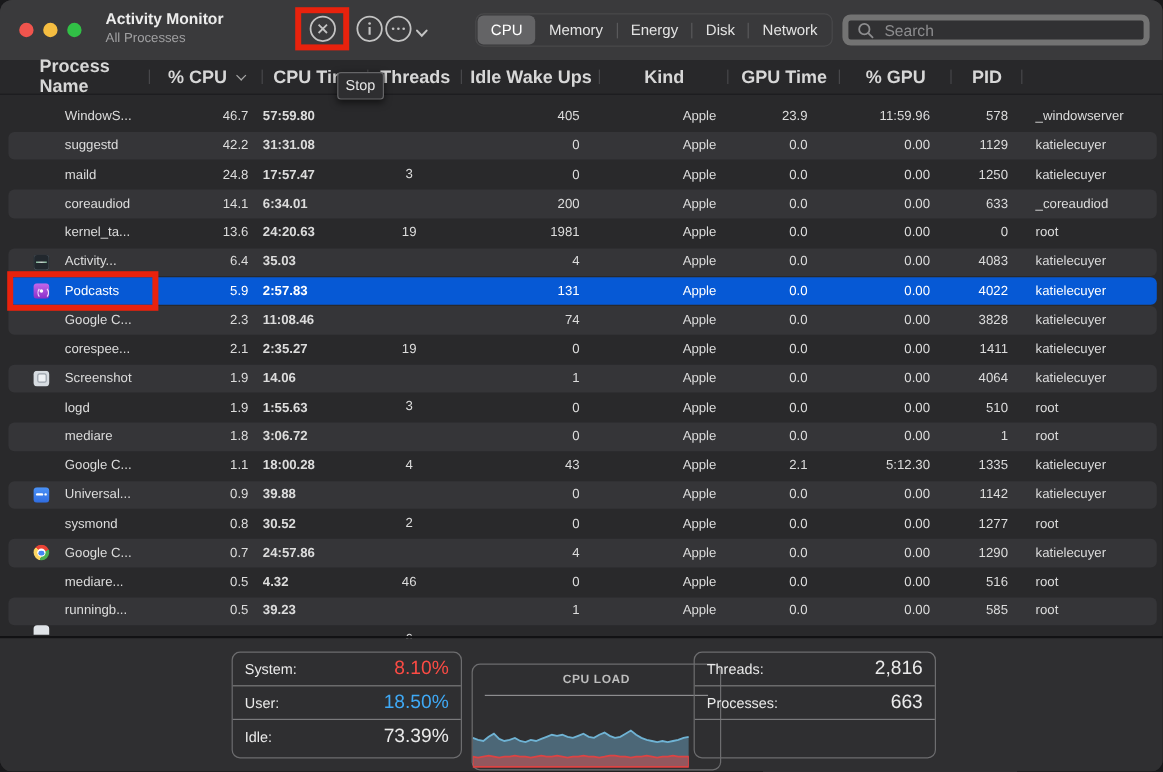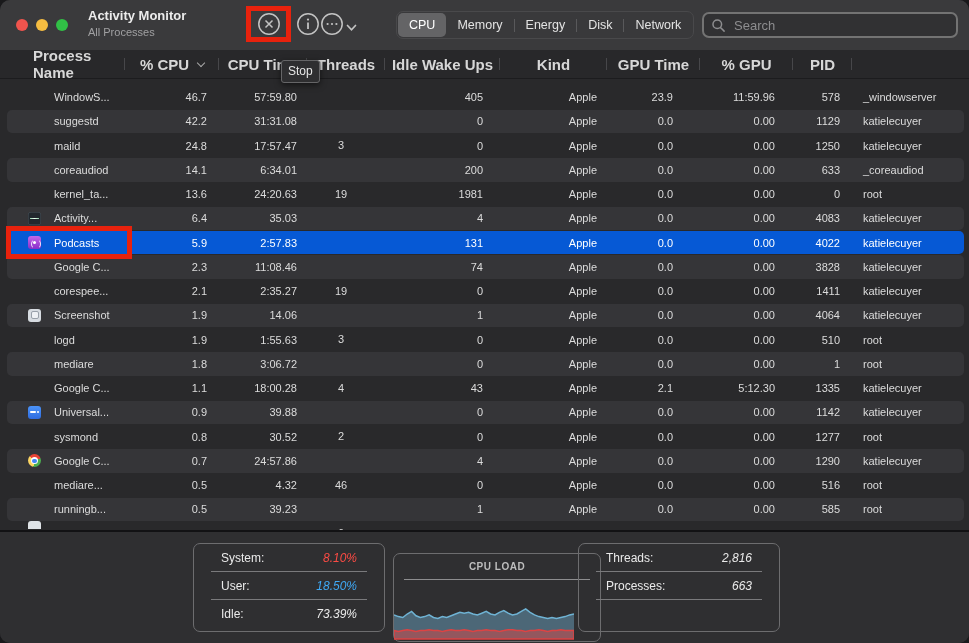--- a/index.html
+++ b/index.html
@@ -15,21 +15,21 @@
   .title-wrap{position:absolute;left:88px;top:8px;}
   .wtitle{font-size:13px;font-weight:700;color:#ececec;}
   .wsub{font-size:11px;color:#a0a0a2;margin-top:3px;}
   .tb-btn{position:absolute;top:12px;width:24px;height:24px;background:none;border:none;padding:0;}
   .tb-btn svg{display:block;}
   .chev-btn{position:absolute;left:345px;top:20px;width:12px;height:9px;background:none;border:none;padding:0;}
   .segmented{position:absolute;left:396px;top:11px;height:28px;display:flex;align-items:center;background:#39393b;border:1px solid #49494b;border-radius:7px;padding:0 1px;box-sizing:border-box;}
   .seg{font-size:12.5px;color:#e3e3e3;padding:0 11px;height:24px;line-height:24px;border-radius:5px;background:transparent;border:none;font-family:"Liberation Sans",sans-serif;}
   .seg.selected{background:#646466;color:#ffffff;}
   .seg-sep{width:1px;height:13px;background:#59595b;}
-  .search{position:absolute;left:702px;top:12px;width:256px;height:26px;background:#313133;border:2px solid #737373;border-radius:7px;display:flex;align-items:center;padding:0 7px;box-sizing:border-box;}
+  .search{position:absolute;left:702px;top:12px;width:256px;height:26px;background:#313133;border:5px solid #737373;border-radius:7px;display:flex;align-items:center;padding:0 7px;box-sizing:border-box;}
   .search input{flex:1;background:transparent;border:none;outline:none;color:#dddddd;font-size:13px;margin-left:6px;font-family:"Liberation Sans",sans-serif;}
   .search input::placeholder{color:#8d8d8f;}
 
   
   .thead{position:absolute;top:50px;left:0;right:0;height:28px;background:#28282a;display:flex;border-bottom:1px solid #1c1c1e;z-index:5;}
   .hcell{box-sizing:border-box;font-size:15px;font-weight:700;color:#d7d7d7;display:flex;align-items:center;justify-content:center;position:relative;}
   .hcell::after{content:'';position:absolute;right:0;top:8px;bottom:8px;width:1px;background:#47474a;}
   .hcell.c-name{justify-content:flex-start;padding-left:33px;}
   .chev{width:5px;height:5px;border-right:1.5px solid #a8a8a8;border-bottom:1.5px solid #a8a8a8;transform:rotate(45deg);display:inline-block;margin-left:9px;margin-top:-3px;}
 
@@ -40,21 +40,21 @@
 
   
   .tbody{position:absolute;top:78px;left:0;right:0;height:452px;padding-top:7px;box-sizing:border-box;}
   .row{display:flex;height:24.25px;align-items:center;position:relative;z-index:0;}
   .row.striped::before{content:'';position:absolute;left:7px;right:5px;top:0.5px;bottom:0.5px;background:#353538;border-radius:5px;z-index:-1;}
   .row.selected::before{content:'';position:absolute;left:7px;right:5px;top:0.5px;bottom:0.5px;background:#0659d5;border-radius:5px;z-index:-1;}
   .cell{box-sizing:border-box;font-size:11px;color:#dcdcdc;white-space:nowrap;overflow:hidden;}
   .row.selected .cell{color:#ffffff;}
   .cell.c-name{display:flex;align-items:center;padding-left:28px;}
   .cell.c-cpu{text-align:right;padding-right:12px;}
-  .cell.c-time{text-align:right;padding-right:10px;}
+  .cell.c-time{text-align:left;padding-right:10px;font-weight:bold;}
   .cell.c-threads{text-align:center;padding-right:10px;margin-top:48px;}
   .cell.c-idle{text-align:right;padding-right:17px;}
   .cell.c-kind{text-align:right;padding-right:10px;}
   .cell.c-gpu{text-align:right;padding-right:27px;}
   .cell.c-gputime{text-align:right;padding-right:18px;}
   .cell.c-pid{text-align:right;padding-right:12px;}
   .cell.c-user{text-align:left;padding-left:11px;}
 
   
   .icon-slot{width:13px;height:13px;margin-right:13px;flex:none;border-radius:3px;position:relative;}
@@ -73,24 +73,24 @@
   .icon-chrome::after{content:'';position:absolute;left:50%;top:50%;width:4.5px;height:4.5px;margin:-2.25px 0 0 -2.25px;background:#4285f4;border-radius:50%;}
   .stub-icon{position:absolute;left:28px;top:521px;width:13px;height:8px;border-radius:3px 3px 0 0;background:#dfe3e7;}
 
   
   .divider{position:absolute;left:0;right:0;top:530px;height:2px;background:#121214;}
   .footer{position:absolute;left:0;right:0;top:532px;bottom:0;background:#2f2f31;}
   .fbox{position:absolute;box-sizing:border-box;border:1px solid #6d6d6f;border-radius:7px;top:11px;height:89px;}
   #fbox-stats{left:193px;width:192px;}
   #fbox-cpu{left:393px;width:208px;margin-top:10px;}
   #fbox-counts{left:578px;width:202px;}
-  .stat-row{display:flex;justify-content:space-between;align-items:center;height:27px;margin:0 17px;padding:0 10px;border-bottom:1px solid #7a7a7c;}
+  .stat-row{display:flex;justify-content:space-between;align-items:center;height:27px;margin:0 0;padding:0 10px;border-bottom:1px solid #7a7a7c;}
   .stat-row.no-sep{border-bottom:none;}
   .stat-label{font-size:12px;color:#eaeaea;}
-  .stat-value{font-size:12px;color:#eaeaea;font-style:italic;}
+  .stat-value{font-size:16px;color:#eaeaea;}
   .cpu-title{position:absolute;top:7px;left:0;right:0;text-align:center;font-size:10px;font-weight:700;letter-spacing:.5px;color:#bdbdbd;}
   .cpu-underline{position:absolute;top:25px;left:10px;right:10px;height:1px;background:#8d8d8f;}
   .graph{position:absolute;left:0;bottom:0;}
 
   
   .tooltip{position:absolute;left:281px;top:60px;background:#2e2e30;border:1px solid #656567;border-radius:3px;padding:3px 6px 4px 6px;font-size:12px;color:#e6e6e6;box-shadow:0 2px 6px rgba(0,0,0,.55);z-index:20;}
   .annotation{position:absolute;border:5px solid #e8220d;box-sizing:border-box;z-index:30;pointer-events:none;}
   #ann-stop{left:246px;top:6px;width:45px;height:36px;}
   #ann-podcasts{left:6px;top:226px;width:126px;height:33px;}
 </style>

